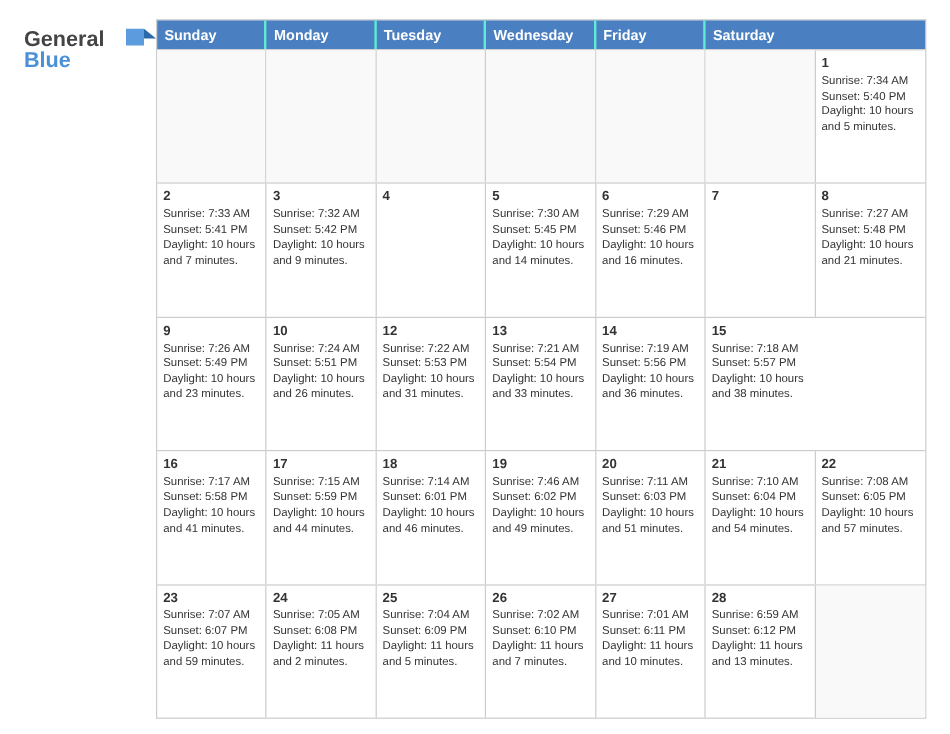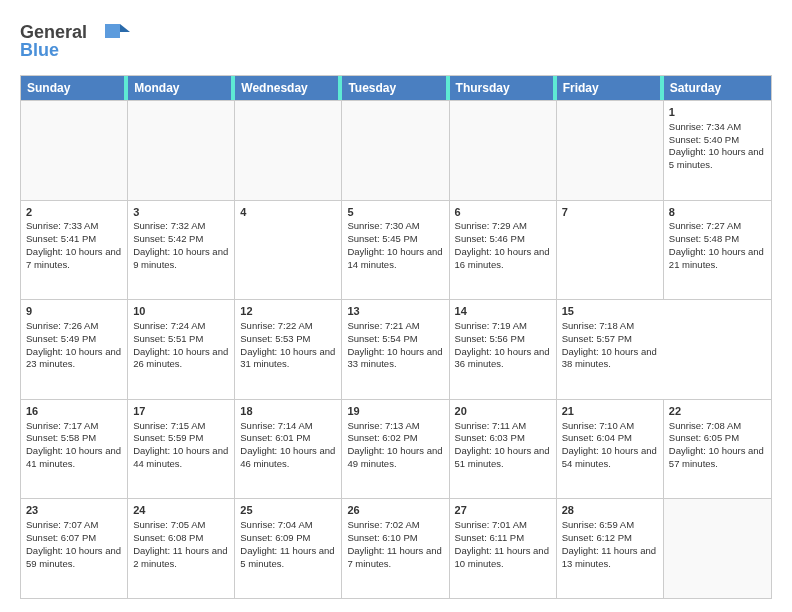--- a/index.html
+++ b/index.html
@@ -8,21 +8,21 @@
       background: #fff;
       width: 792px;
       height: 612px;
       overflow: hidden;
     }
     .page {
       width: 792px;
       height: 612px;
       padding: 16px 20px 13px 20px;
       display: flex;
-      flex-direction: column;
+      flex-direction: row;
     }
     .header {
       display: flex;
       justify-content: space-between;
       align-items: flex-start;
       margin-bottom: 10px;
     }
     .logo {
       display: flex;
       align-items: center;
@@ -48,21 +48,21 @@
     .cal-header {
       display: grid;
       grid-template-columns: repeat(7, 1fr);
       background: #4a7fc1;
     }
     .cal-header-cell {
       color: #fff;
       font-weight: bold;
       font-size: 12px;
       padding: 5px 6px;
-      border-right: 4px solid #5eead4;
+      border-right: 2px solid #5eead4;
     }
     .cal-header-cell:last-child { border-right: none; }
     .cal-body {
       flex: 1;
       display: flex;
       flex-direction: column;
     }
     .cal-row {
       display: grid;
       grid-template-columns: repeat(7, 1fr);
@@ -104,23 +104,22 @@
     <div class="title-section">
       <div class="month-title"></div>
       <div class="location"></div>
     </div>
   </div>
 
   <div class="calendar">
     <div class="cal-header">
     <div class="cal-header-cell">Sunday</div>
         <div class="cal-header-cell">Monday</div>
+        <div class="cal-header-cell">Tuesday</div>
         <div class="cal-header-cell">Wednesday</div>
-        <div class="cal-header-cell">Tuesday</div>
-        <div class="cal-header-cell">Thursday</div>
         <div class="cal-header-cell">Friday</div>
         <div class="cal-header-cell">Saturday</div>
       </div>
     <div class="cal-body">
     <div class="cal-row">
           <div class="cal-cell empty"></div>
           <div class="cal-cell empty"></div>
           <div class="cal-cell empty"></div>
           <div class="cal-cell empty"></div>
           <div class="cal-cell empty"></div>
@@ -171,21 +170,21 @@
         <div class="cal-row">
           <div class="cal-cell"><span class="day-num">16</span><span style="white-space: pre-line;">Sunrise: 7:17 AM
 Sunset: 5:58 PM
 Daylight: 10 hours and 41 minutes.</span></div>
           <div class="cal-cell"><span class="day-num">17</span><span style="white-space: pre-line;">Sunrise: 7:15 AM
 Sunset: 5:59 PM
 Daylight: 10 hours and 44 minutes.</span></div>
           <div class="cal-cell"><span class="day-num">18</span><span style="white-space: pre-line;">Sunrise: 7:14 AM
 Sunset: 6:01 PM
 Daylight: 10 hours and 46 minutes.</span></div>
-          <div class="cal-cell"><span class="day-num">19</span><span style="white-space: pre-line;">Sunrise: 7:13 AM
+          <div class="cal-cell"><span class="day-num">19</span><span style="white-space: pre-line;">Sunrise: 7:46 AM
 Sunset: 6:02 PM
 Daylight: 10 hours and 49 minutes.</span></div>
           <div class="cal-cell"><span class="day-num">20</span><span style="white-space: pre-line;">Sunrise: 7:11 AM
 Sunset: 6:03 PM
 Daylight: 10 hours and 51 minutes.</span></div>
           <div class="cal-cell"><span class="day-num">21</span><span style="white-space: pre-line;">Sunrise: 7:10 AM
 Sunset: 6:04 PM
 Daylight: 10 hours and 54 minutes.</span></div>
           <div class="cal-cell"><span class="day-num">22</span><span style="white-space: pre-line;">Sunrise: 7:08 AM
 Sunset: 6:05 PM

